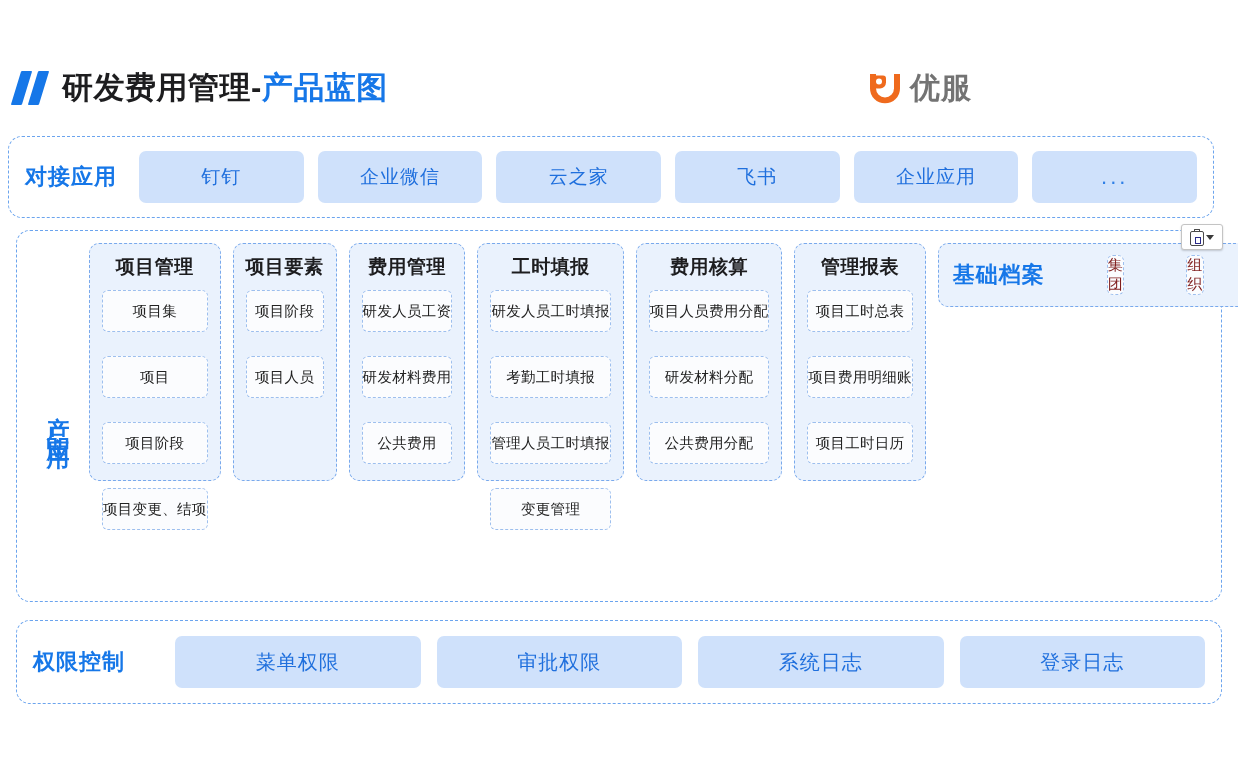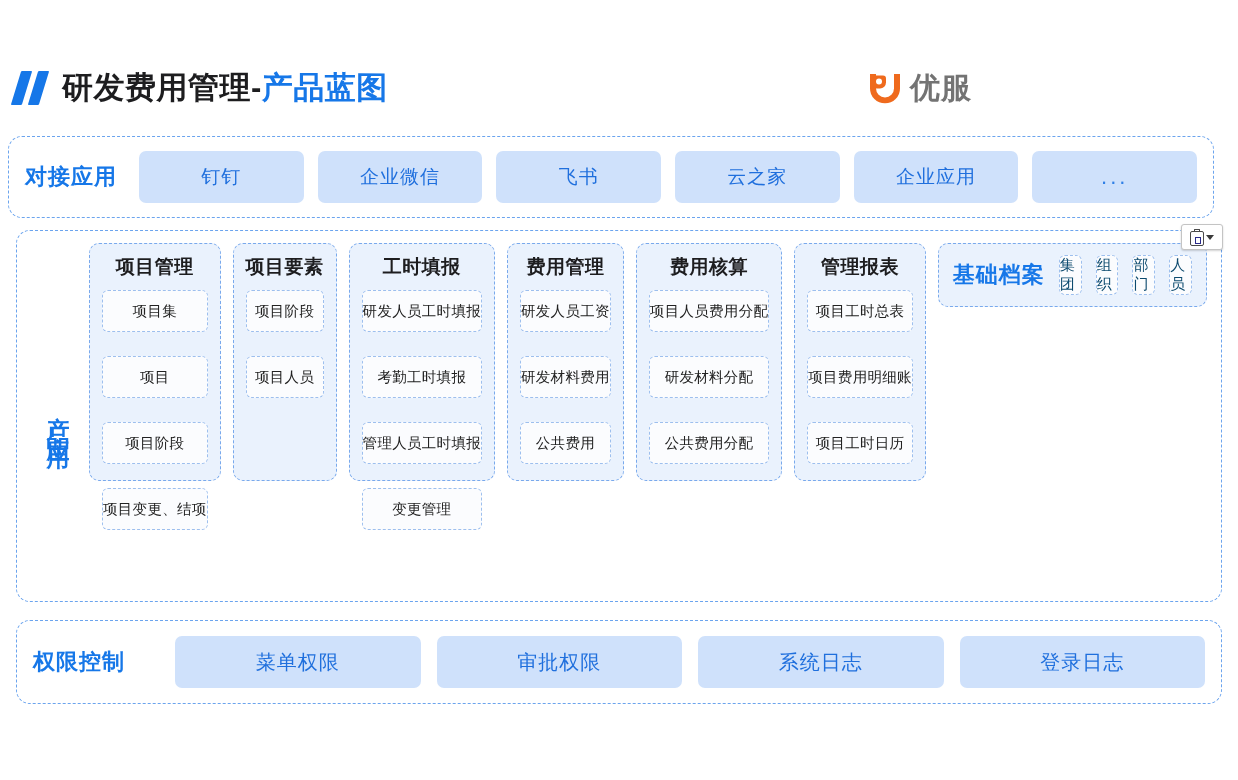--- a/index.html
+++ b/index.html
@@ -129,21 +129,21 @@
     color: #1677e8; font-weight: 700; font-size: 22px; letter-spacing: 1px;
     white-space: nowrap; margin-right: 14px;
   }
   .basic-items { flex: 1; display: flex; gap: 14px; }
   .basic-item {
     flex: 1; height: 40px;
     border: 1.2px dashed #9dbfee;
     border-radius: 6px;
     background: #fbfcfe;
     display: flex; align-items: center; justify-content: center;
-    font-size: 15px; color: #0c4a6e; letter-spacing: .5px;
+    font-size: 15px; color: #7f1d1d; letter-spacing: .5px; margin-left: 48px;
   }
 
   
   .row-perm {
     position: absolute; left: 16px; top: 620px; width: 1206px; height: 84px;
     display: flex; align-items: center; padding: 0 16px;
   }
   .perm-strip { display: flex; align-items: center; gap: 16px; margin-left: 50px; flex: 1; }
   .perm-pill {
     flex: 1; height: 52px; border-radius: 7px;
@@ -201,22 +201,22 @@
       </div>
       <div class="logo-text">优服</div>
     </div>
   </div>
 
   <div class="row-integrations panel-dashed">
     <div class="row-label-blue">对接应用</div>
     <div class="pill-strip">
       <div class="pill">钉钉</div>
       <div class="pill">企业微信</div>
+      <div class="pill">云之家</div>
       <div class="pill">飞书</div>
-      <div class="pill">云之家</div>
       <div class="pill">企业应用</div>
       <div class="pill dots">...</div>
     </div>
   </div>
 
   <div class="row-product panel-dashed">
     <div class="vlabel">
       <span>产品应用</span>
     </div>
 
@@ -236,35 +236,35 @@
 
         <div class="col">
           <div class="col-title">项目要素</div>
           <div class="col-items">
             <div class="item">项目阶段</div>
             <div class="item">项目人员</div>
           </div>
         </div>
 
         <div class="col">
+          <div class="col-title">费用管理</div>
+          <div class="col-items">
+            <div class="item">研发人员工资</div>
+            <div class="item">研发材料费用</div>
+            <div class="item">公共费用</div>
+          </div>
+        </div>
+
+        <div class="col">
           <div class="col-title">工时填报</div>
           <div class="col-items">
             <div class="item">研发人员工时填报</div>
             <div class="item">考勤工时填报</div>
             <div class="item">管理人员工时填报</div>
             <div class="item">变更管理</div>
-          </div>
-        </div>
-
-        <div class="col">
-          <div class="col-title">费用管理</div>
-          <div class="col-items">
-            <div class="item">研发人员工资</div>
-            <div class="item">研发材料费用</div>
-            <div class="item">公共费用</div>
           </div>
         </div>
 
         <div class="col">
           <div class="col-title">费用核算</div>
           <div class="col-items">
             <div class="item">项目人员费用分配</div>
             <div class="item">研发材料分配</div>
             <div class="item">公共费用分配</div>
           </div>

